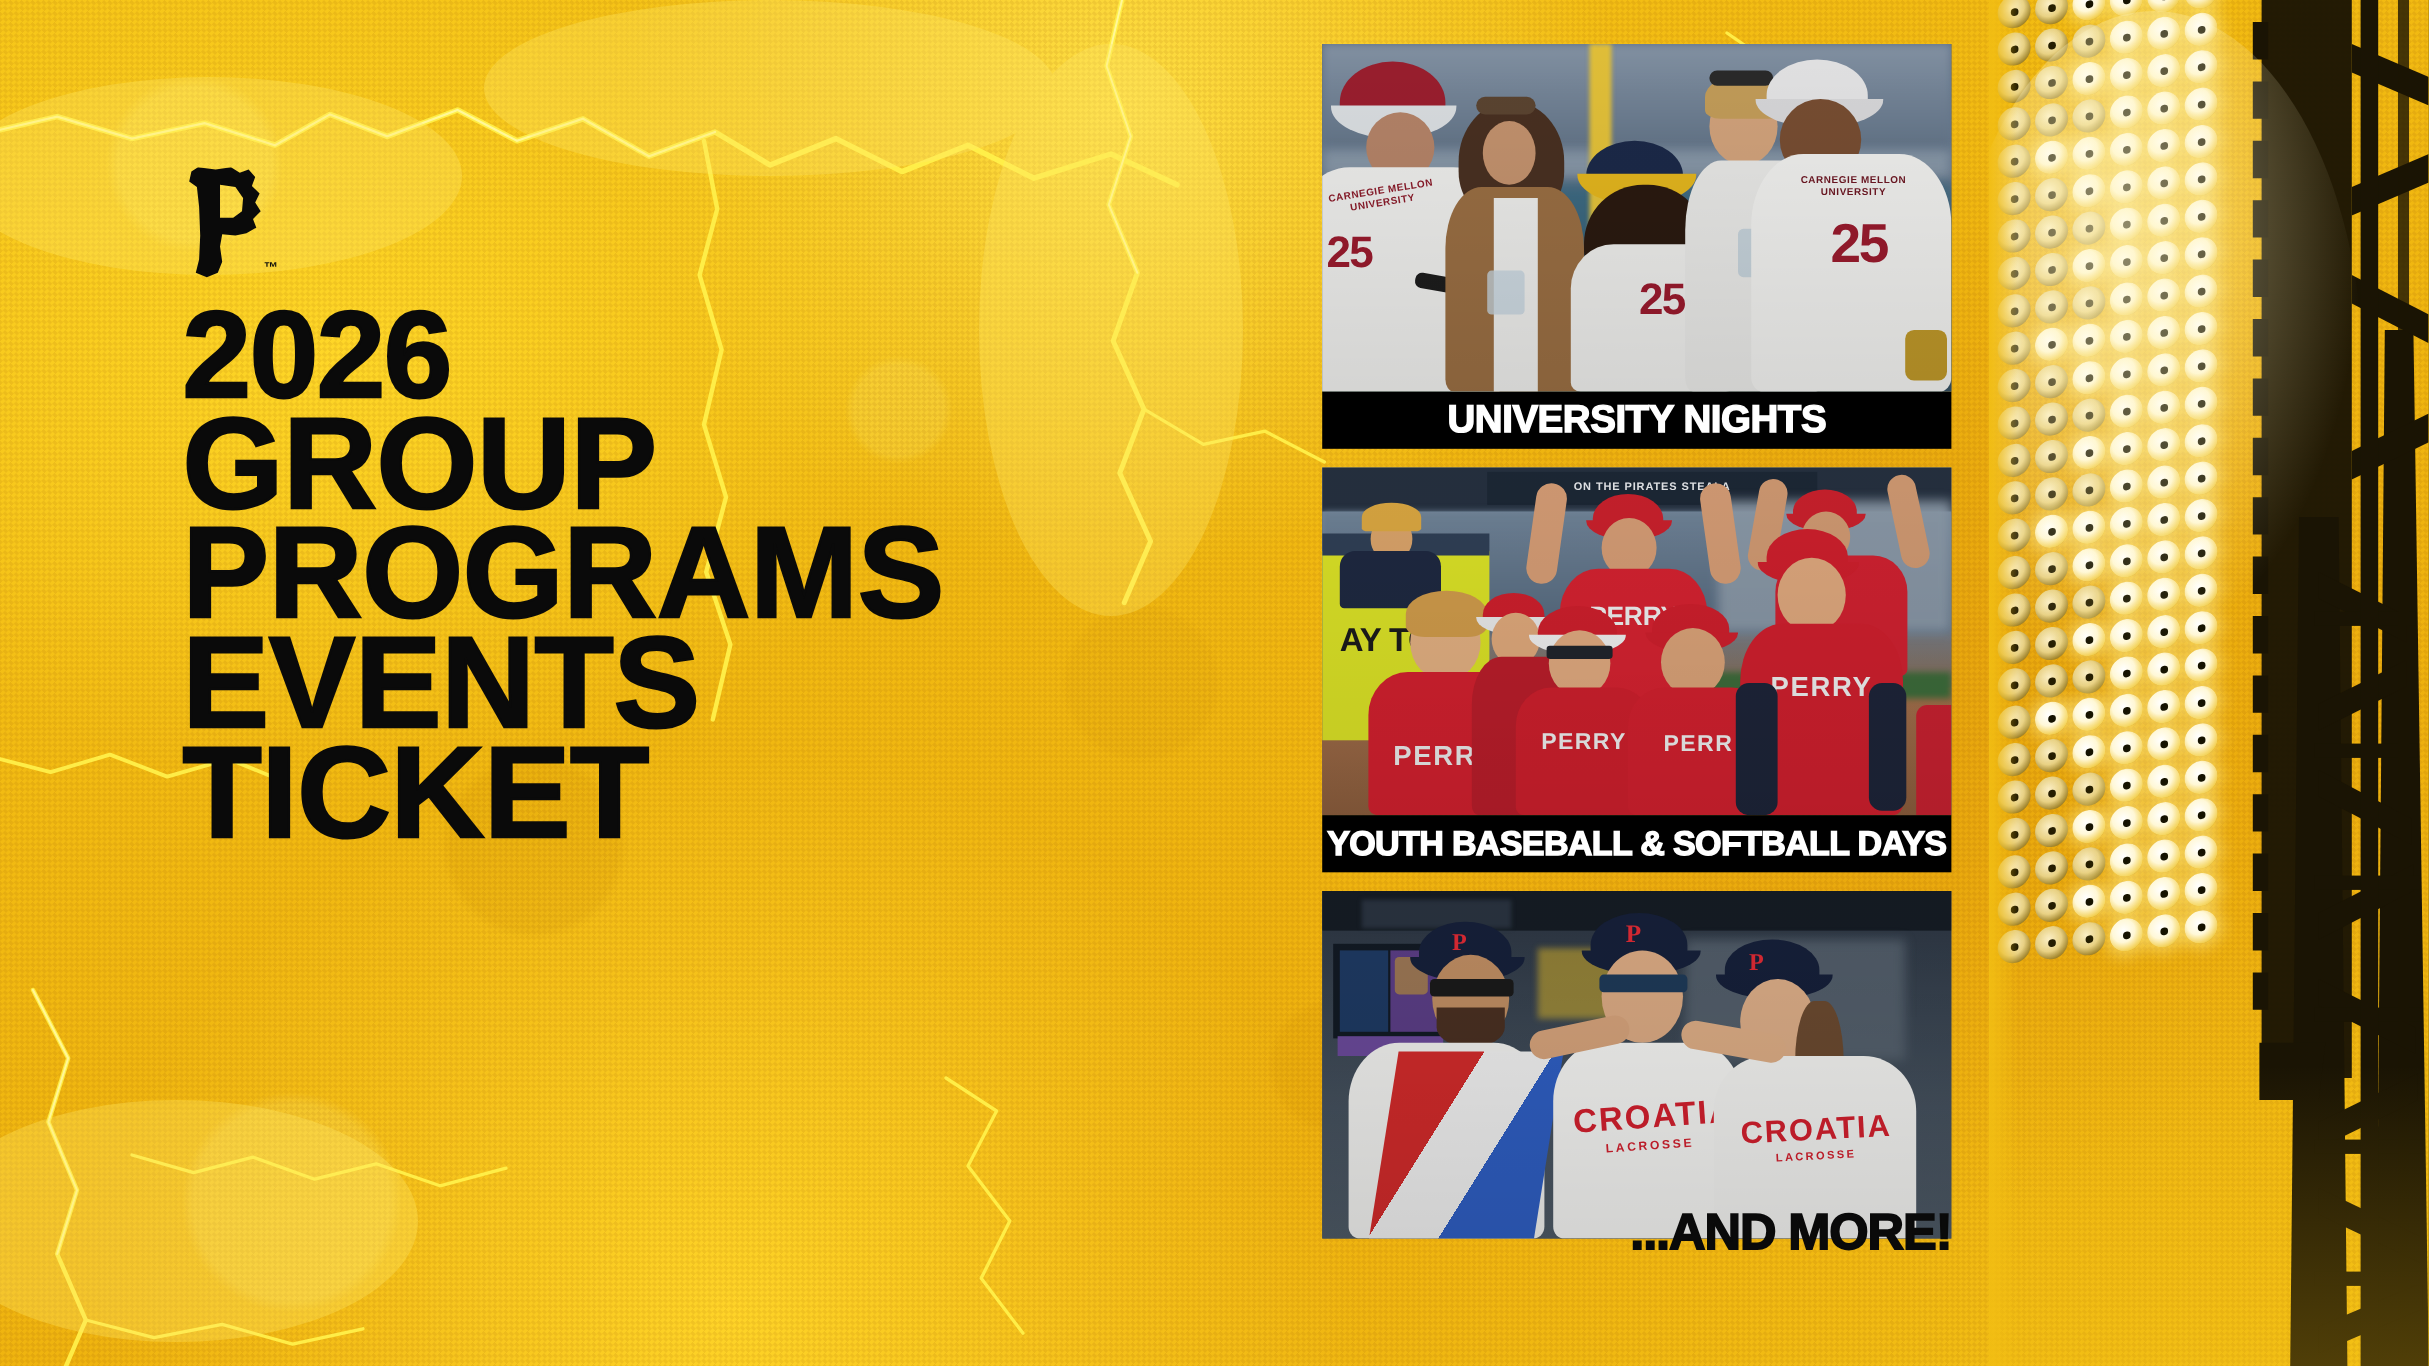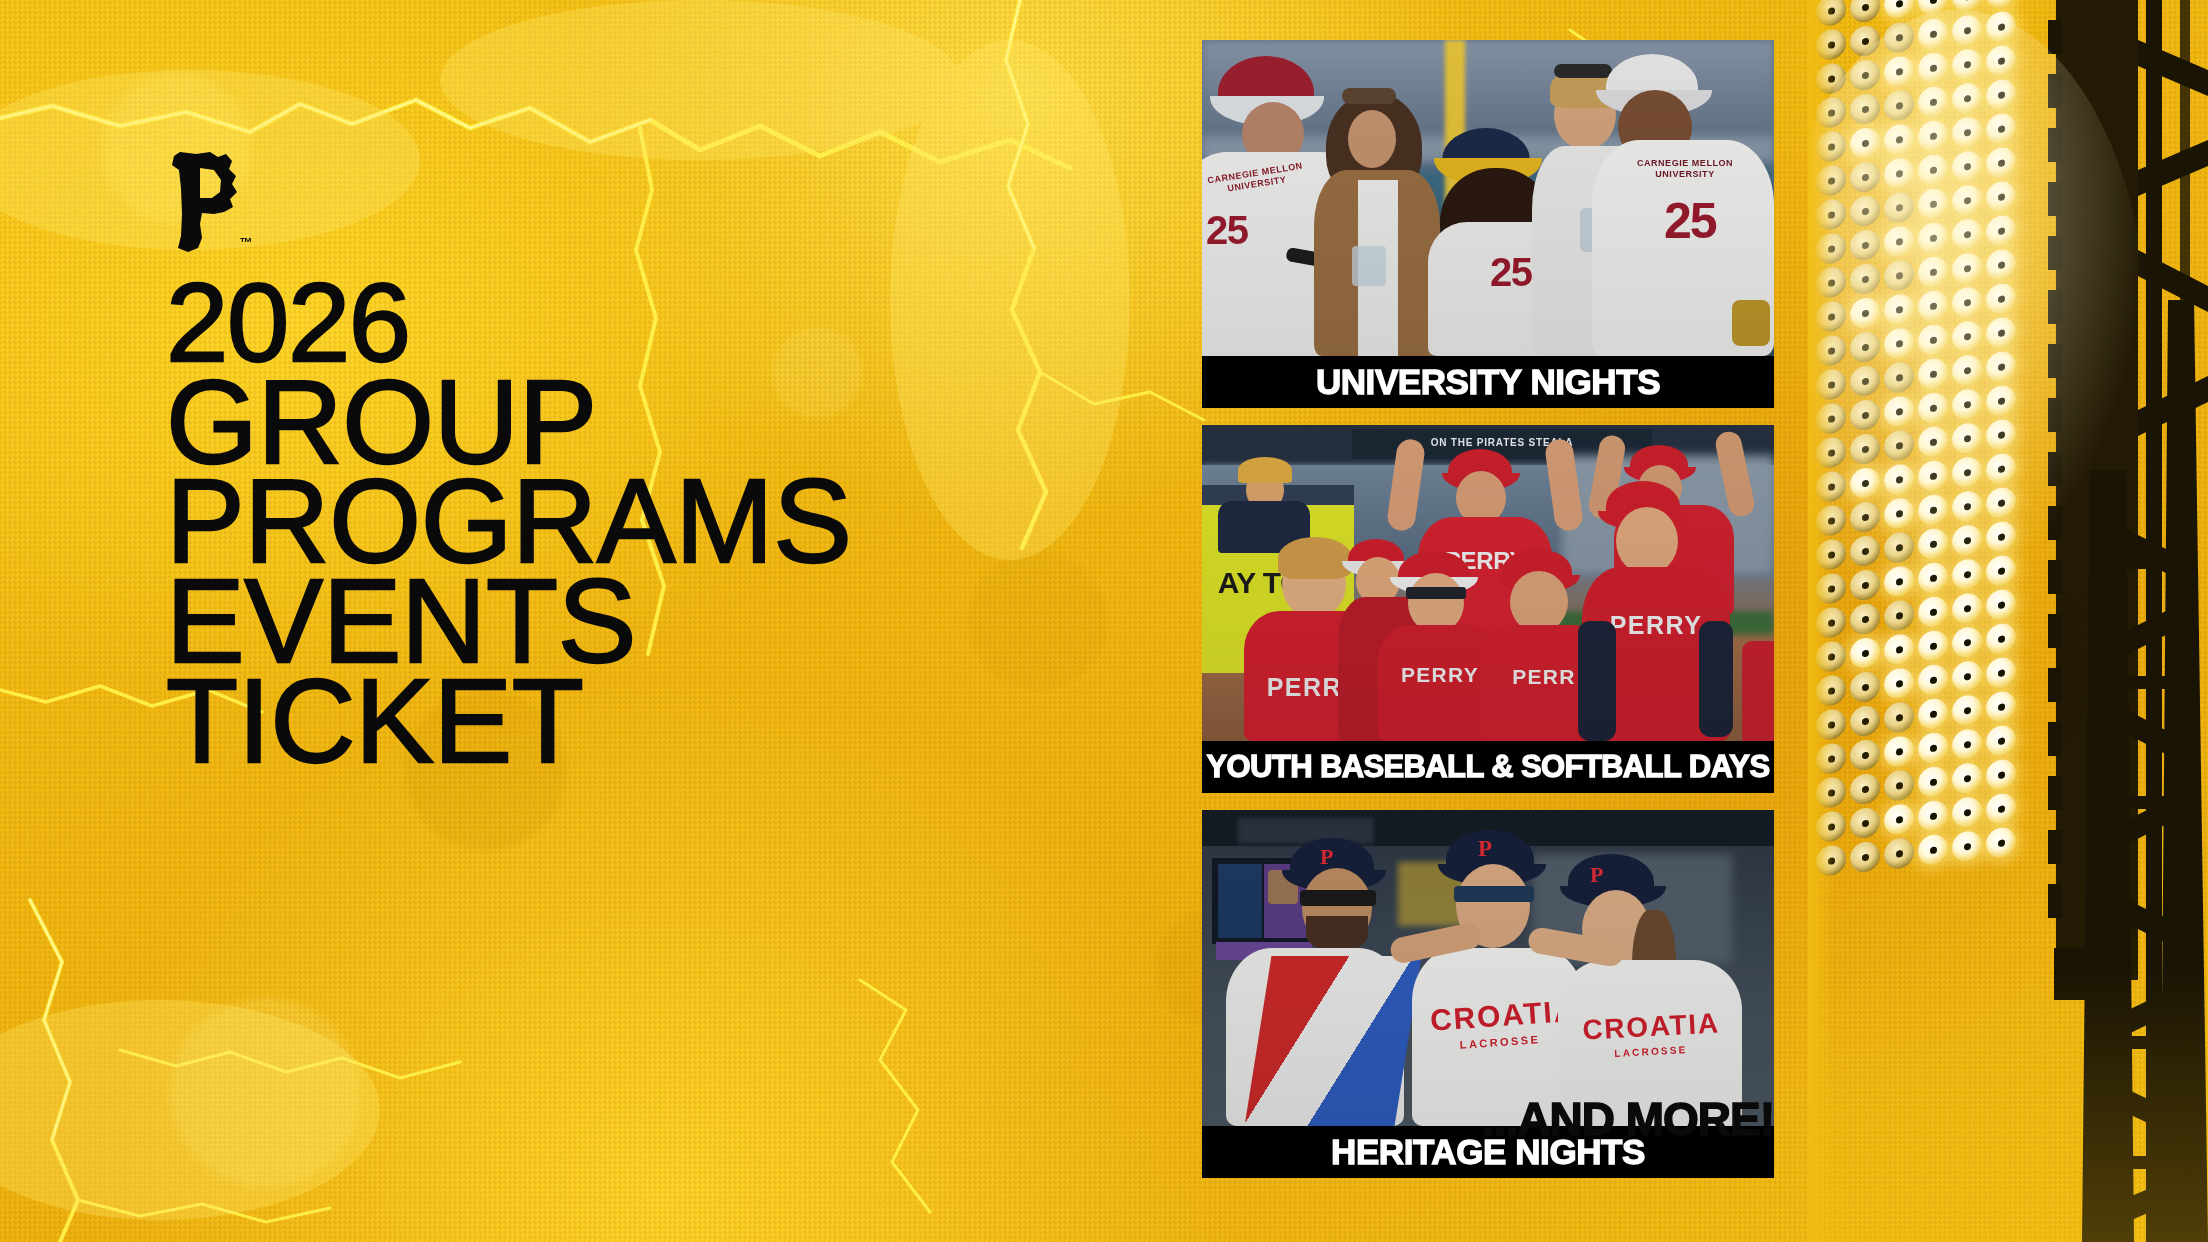--- a/index.html
+++ b/index.html
@@ -62,21 +62,21 @@
   .logo-mark{ width:74px; height:104px; display:block; position:relative; }
   .logo-mark svg{ display:block; width:100%; height:100%; }
   .tm{
     position:absolute; right:-13px; bottom:6px;
     font-size:13px; font-weight:700; color:#0B0B0B; letter-spacing:.02em;
   }
 
   .headline{
     margin-top:20px;
     color:#0A0A0A;
-    font-weight:400;
+    font-weight:700;
     font-stretch:condensed;
     letter-spacing:-0.022em;
     line-height:.845;
     text-transform:uppercase;
     -webkit-text-stroke:2.3px #0A0A0A;
   }
   .headline .ln{ display:block; white-space:nowrap; }
   .ln-2026    { font-size:112px; letter-spacing:-.012em; margin-bottom:2px; }
   .ln-group   { font-size:118px; }
   .ln-prog    { font-size:118px; }
@@ -383,23 +383,20 @@
         <div class="head" style="left:380px;top:80px;width:68px;height:78px;background:#DDAE88;"></div>
         <div style="position:absolute;left:362px;top:86px;width:108px;height:136px;border-radius:46% 46% 40% 40%;background:#6B4A30;z-index:-1"></div>
         <div style="position:absolute;left:430px;top:100px;width:44px;height:134px;border-radius:40%;background:#6B4A30;"></div>
         <div class="jersey" style="left:356px;top:150px;width:184px;height:166px;background:#F4F4F2;"></div>
         <div class="tinytxt" style="left:376px;top:200px;width:146px;font-size:28px;color:#D4202E;font-weight:900;transform:rotate(-3deg)">CROATIA</div>
         <div class="tinytxt" style="left:384px;top:236px;width:130px;font-size:10px;color:#D4202E;letter-spacing:.22em;transform:rotate(-3deg)">LACROSSE</div>
 
         <div style="position:absolute;left:188px;top:120px;width:92px;height:26px;background:#D7A47C;border-radius:13px;transform:rotate(-12deg)"></div>
         <div style="position:absolute;left:326px;top:124px;width:96px;height:26px;background:#DEAE86;border-radius:13px;transform:rotate(10deg)"></div>
         <div style="position:absolute;inset:0;background:linear-gradient(180deg,rgba(0,0,0,.06),rgba(0,0,0,.14))"></div>
-      </div>
-      <div class="caption">
-        <span>HERITAGE NIGHTS</span>
       </div>
     </div>
   </div>
 
   <div class="and-more">...AND MORE!</div>
 
   <div class="tower">
 
     <svg class="tower-mast" viewBox="0 0 400 1242" preserveAspectRatio="none" aria-hidden="true">
       <g fill="#1A1404">

